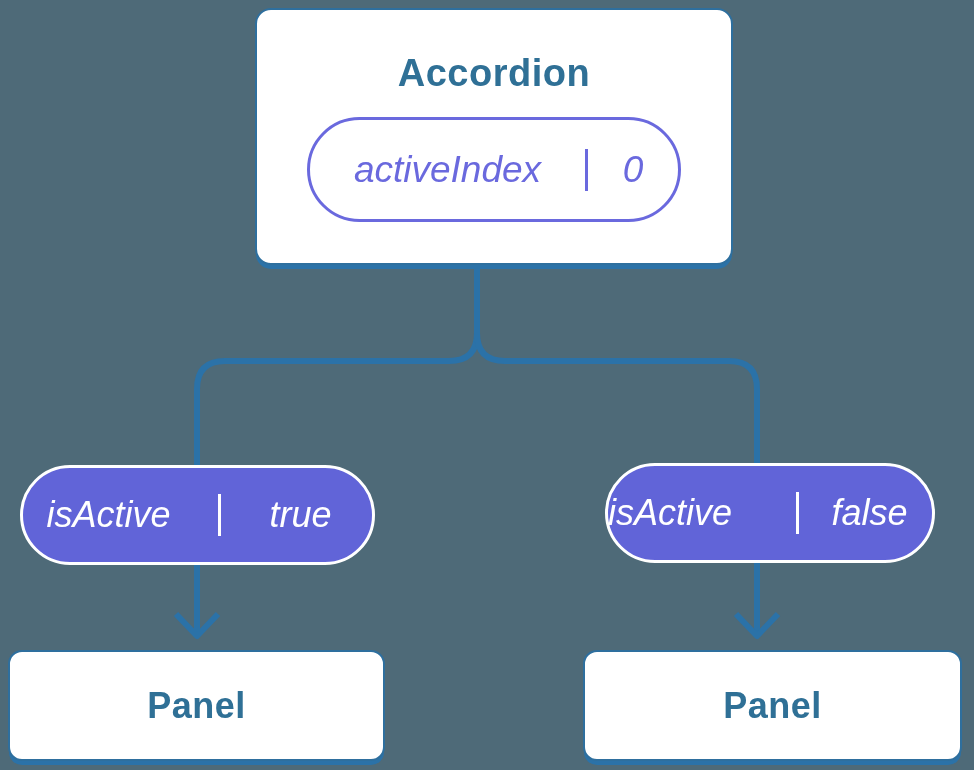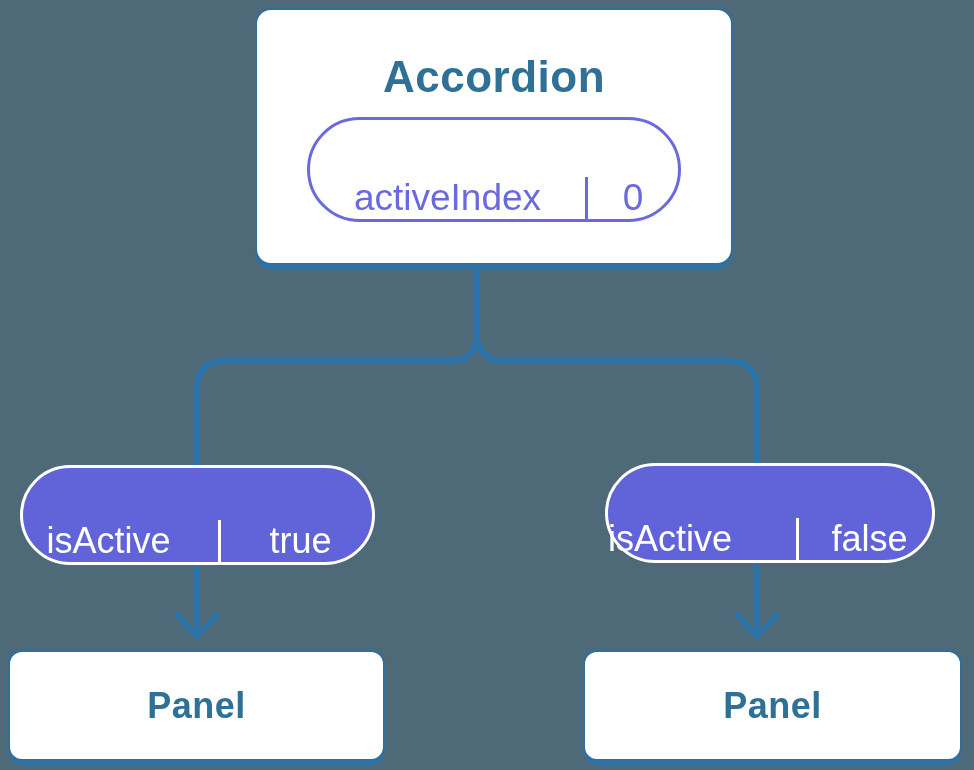--- a/index.html
+++ b/index.html
@@ -34,31 +34,32 @@
     box-sizing: border-box;
     box-shadow: 0 5px 0 -1px var(--connector-blue, #2B72A8);
   }
   .root-card {
     left: 255px; top: 8px;
     width: 478px; height: 257px;
     border-radius: 16px;
   }
   .card-title {
     color: var(--node-text-blue, #2F7096);
-    font-size: 44px;
+    font-size: 38px;
     font-weight: 600;
     text-align: center;
     letter-spacing: 0.5px;
   }
   .root-card .card-title { margin-top: 42px; }
   .pill {
     position: absolute;
     display: flex;
     box-sizing: border-box;
-    align-items: flex-end;
+    align-items: center;
+    font-style: italic;
   }
   .pill-seg {
     display: flex;
     align-items: center;
     justify-content: center;
     white-space: nowrap;
   }
   .outline-pill {
     left: 50px; top: 107px;
     width: 374px; height: 105px;

